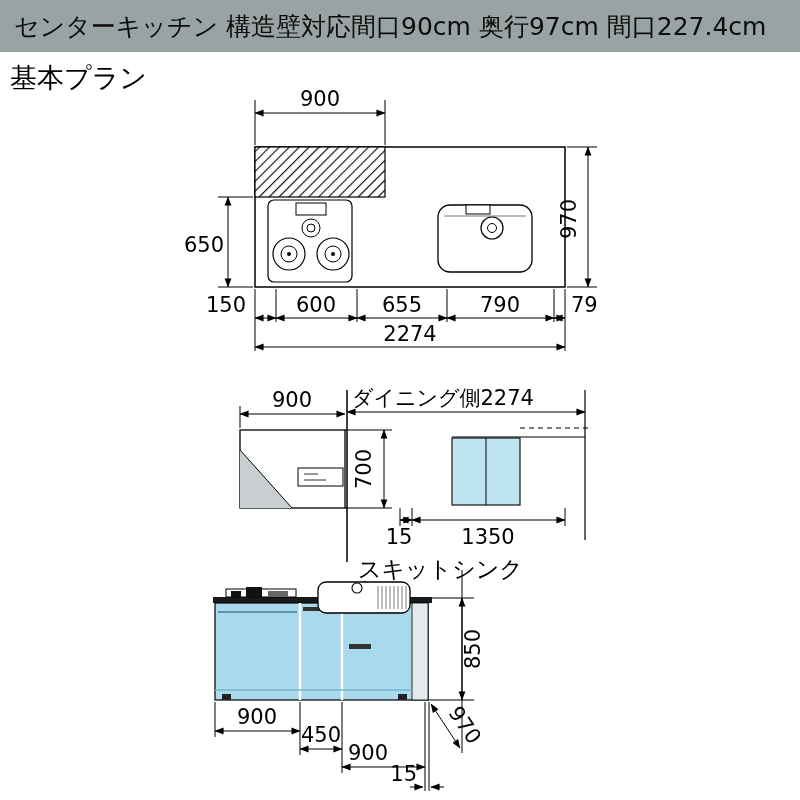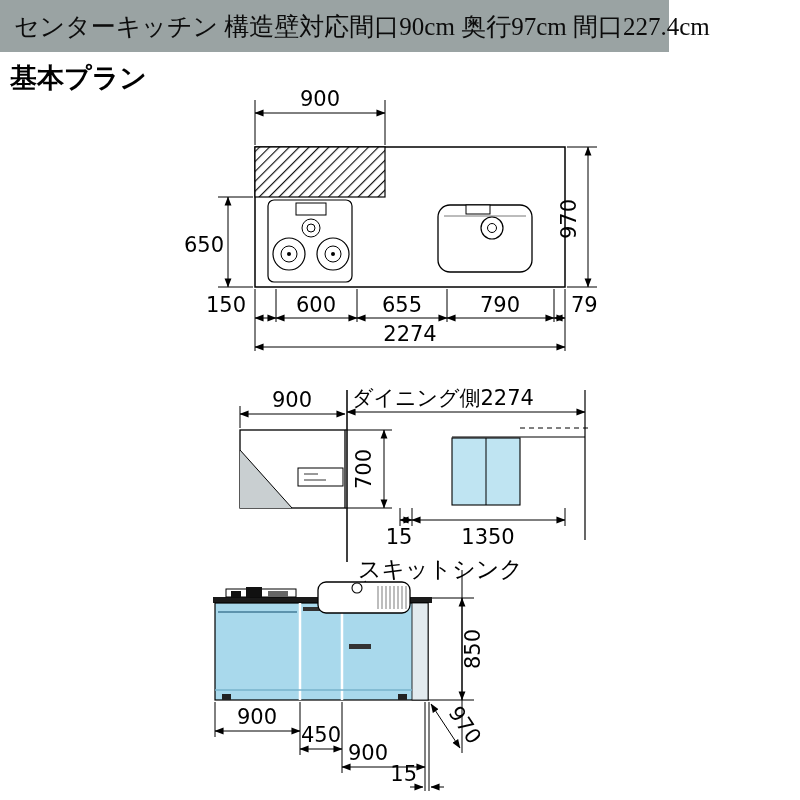--- a/index.html
+++ b/index.html
@@ -1,21 +1,21 @@
 <!DOCTYPE html>
 <html><head>
 <meta charset="utf-8">
 <style>
   html,body{margin:0;padding:0;background:#fff;}
   #page{position:relative;width:800px;height:800px;background:#fff;overflow:hidden;
         font-family:"DejaVu Sans","Liberation Sans",sans-serif;color:#111;}
-  #header-bar{position:absolute;left:0;top:0;width:669px;height:52px;background:#9aa3a3;
-              display:flex;align-items:center;padding-left:14px;box-sizing:border-box;font-family:Liberation Serif, serif;}
+  #header-bar{position:absolute;left:0;top:0;width:800px;height:52px;background:#9aa3a3;
+              display:flex;align-items:center;padding-left:14px;box-sizing:border-box;}
   #header-bar .title{font-size:25px;font-weight:500;color:#0c0c0c;white-space:nowrap;}
-  #plan-heading{position:absolute;left:10px;top:60px;font-size:27px;font-weight:bold;color:#000;}
+  #plan-heading{position:absolute;left:10px;top:60px;font-size:27px;font-weight:normal;color:#000;}
   svg{position:absolute;left:0;top:0;}
   .dim{stroke:#000;stroke-width:1;fill:none;}
   .ext{stroke:#000;stroke-width:1;fill:none;}
   .outline{stroke:#000;fill:#fff;}
   text{font-size:21px;fill:#000;font-family:"DejaVu Sans","Liberation Sans",sans-serif;}
   text.jp{font-size:21px;}
 </style>
 </head>
 <body>
 

